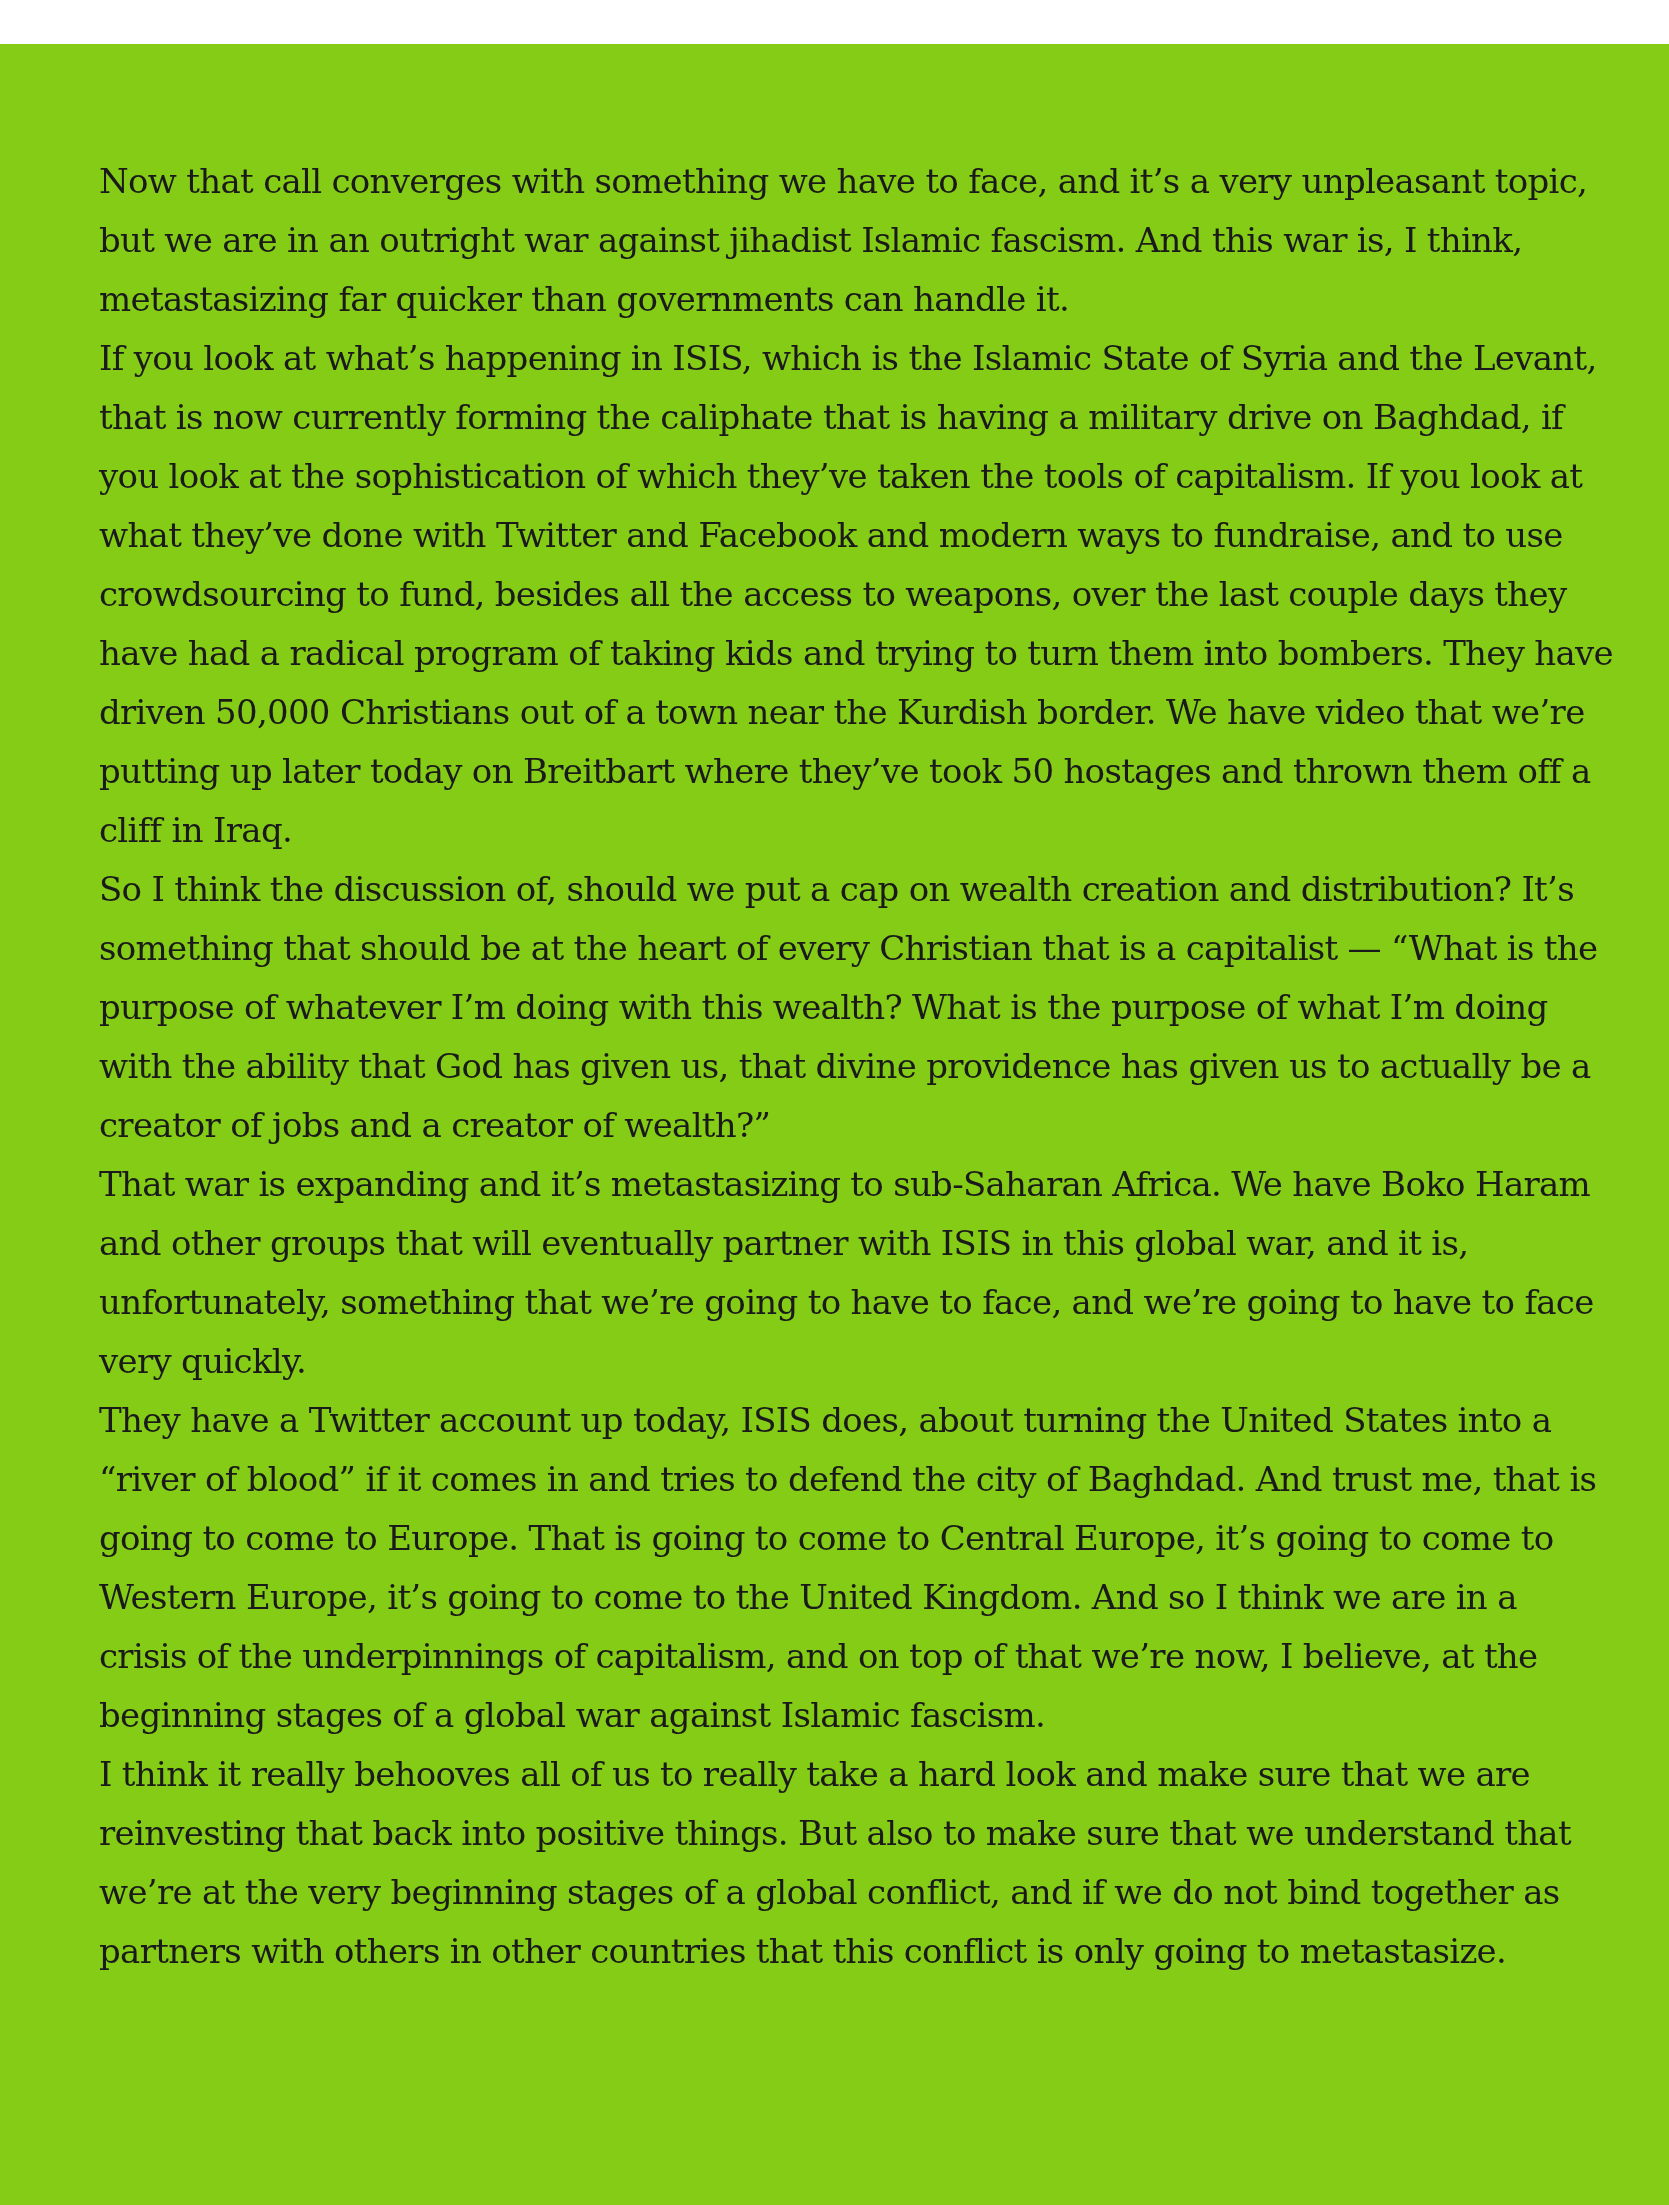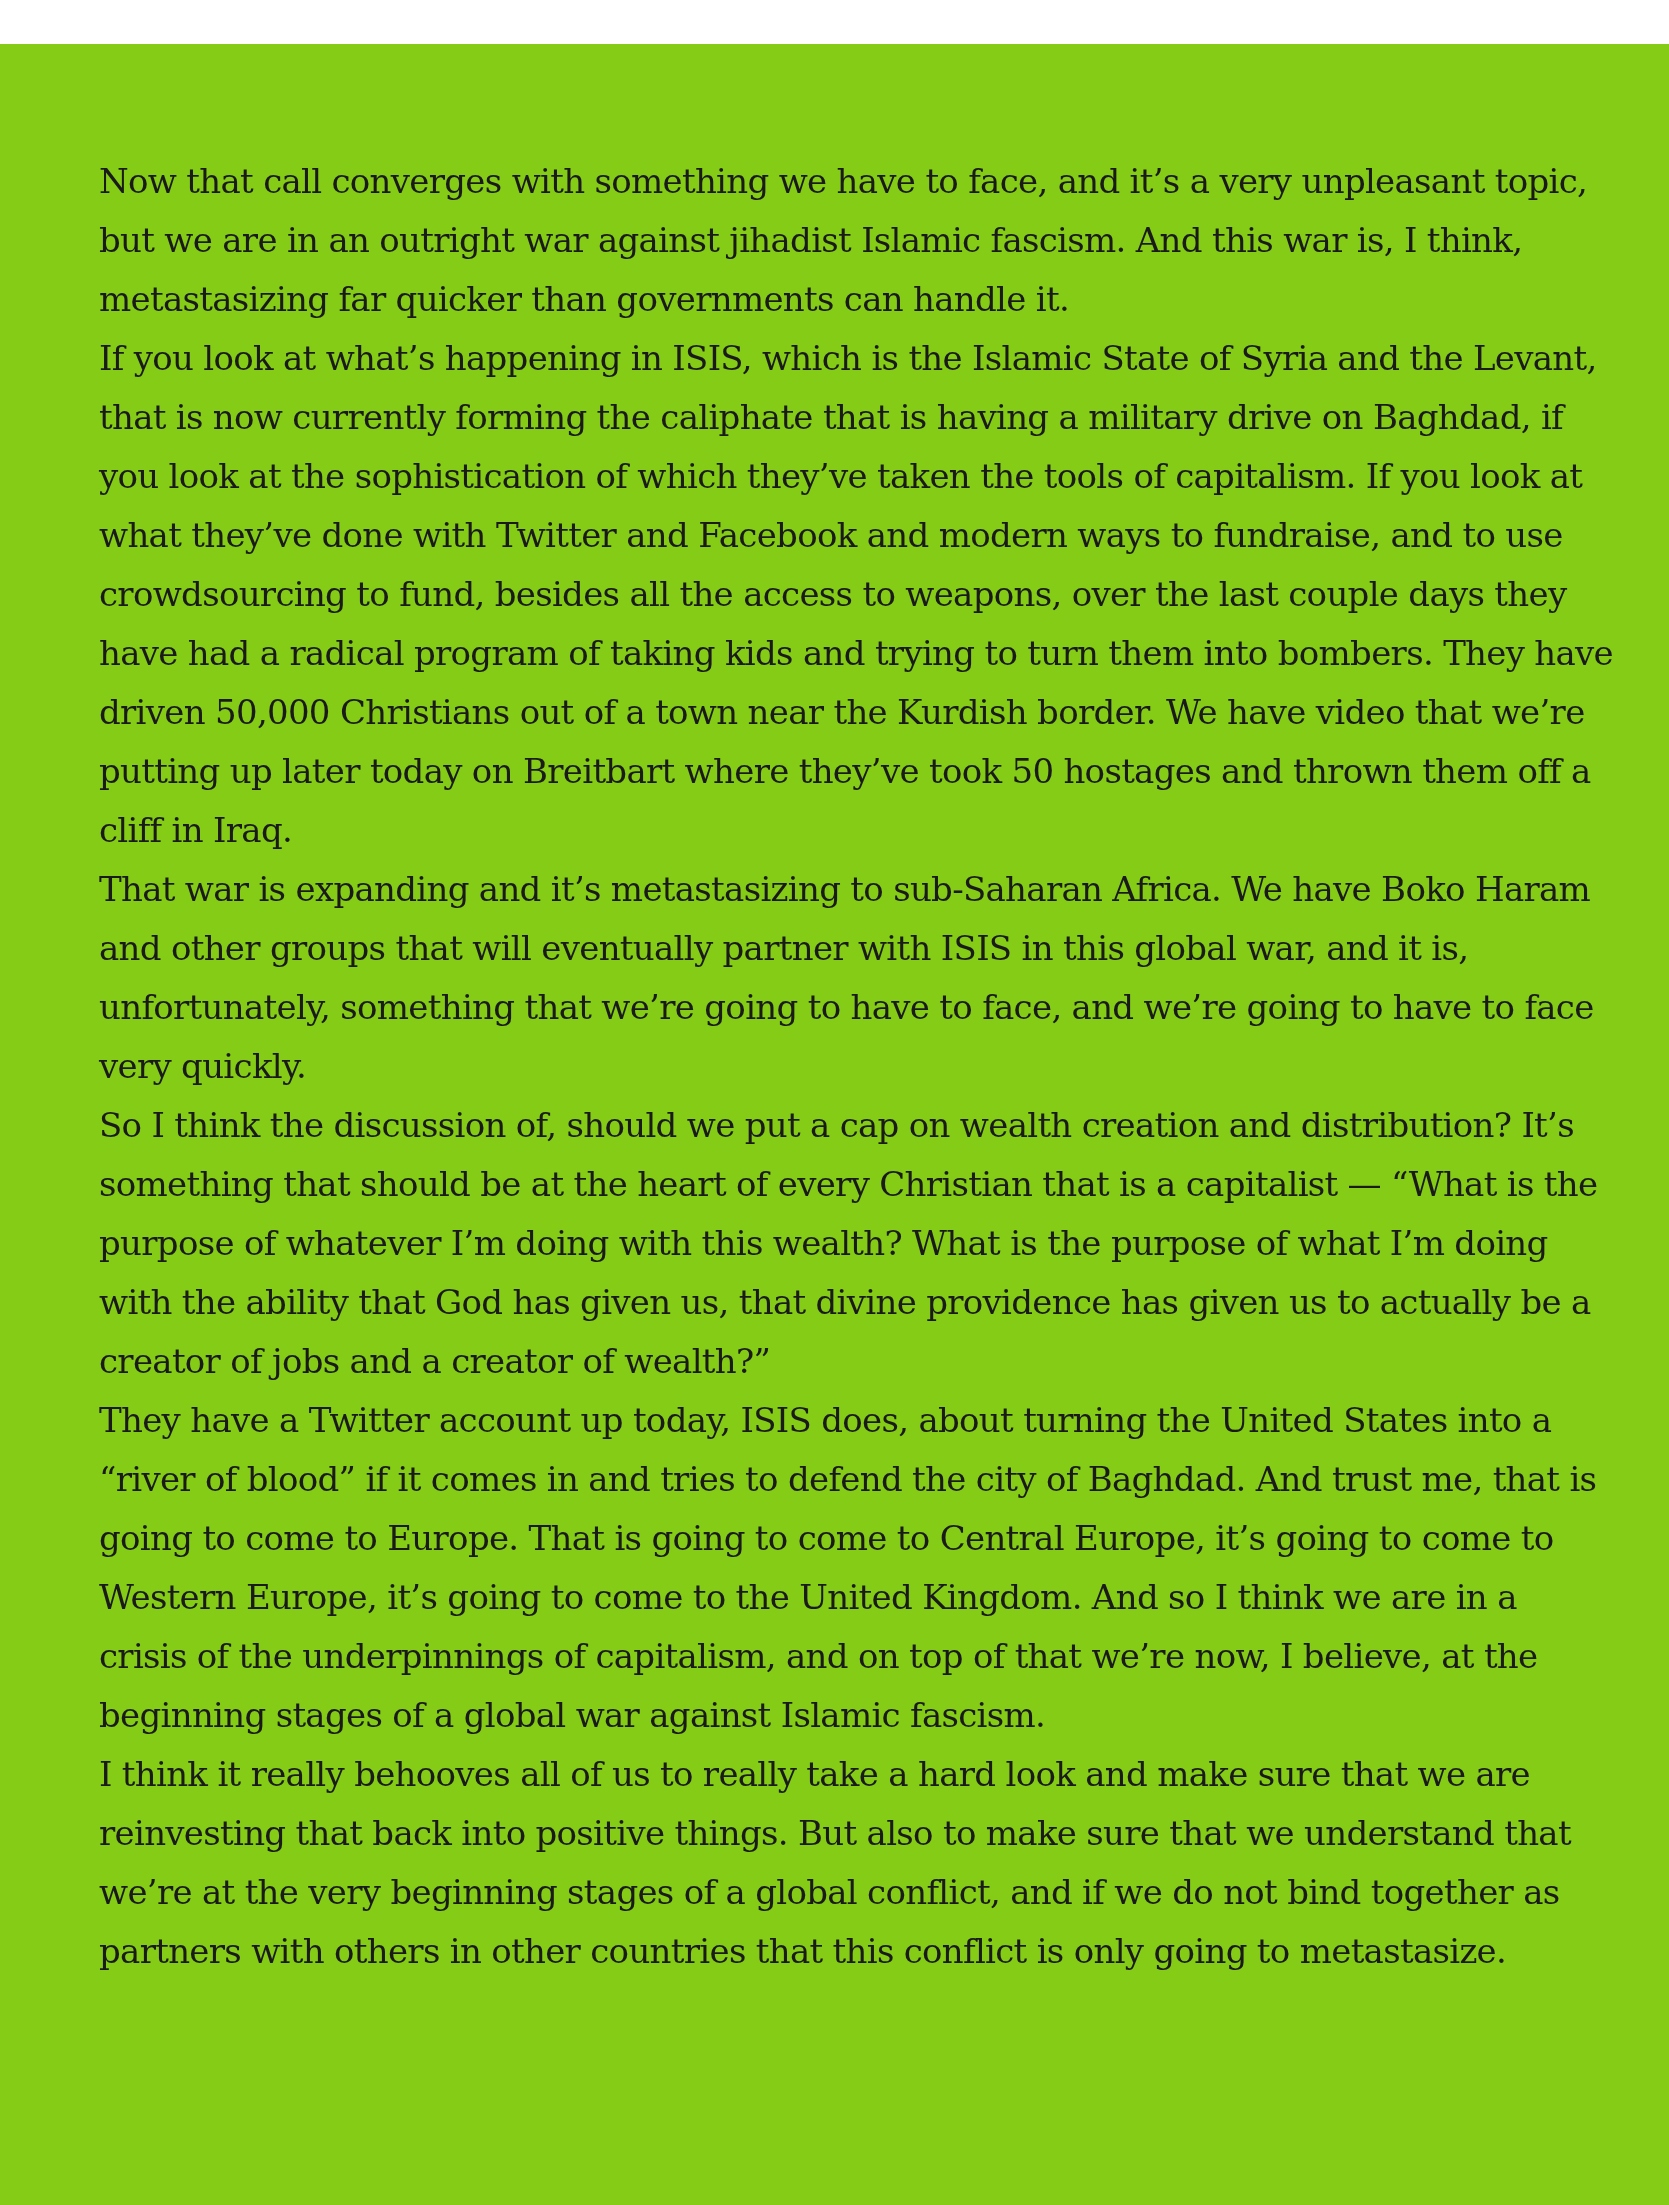--- a/index.html
+++ b/index.html
@@ -52,29 +52,29 @@
 metastasizing far quicker than governments can handle it.</p>
     <p class="para">If you look at what’s happening in ISIS, which is the Islamic State of Syria and the Levant,
 that is now currently forming the caliphate that is having a military drive on Baghdad, if
 you look at the sophistication of which they’ve taken the tools of capitalism. If you look at
 what they’ve done with Twitter and Facebook and modern ways to fundraise, and to use
 crowdsourcing to fund, besides all the access to weapons, over the last couple days they
 have had a radical program of taking kids and trying to turn them into bombers. They have
 driven 50,000 Christians out of a town near the Kurdish border. We have video that we’re
 putting up later today on Breitbart where they’ve took 50 hostages and thrown them off a
 cliff in Iraq.</p>
-    <p class="para">That war is expanding and it’s metastasizing to sub-Saharan Africa. We have Boko Haram
-and other groups that will eventually partner with ISIS in this global war, and it is,
-unfortunately, something that we’re going to have to face, and we’re going to have to face
-very quickly.</p>
     <p class="para">So I think the discussion of, should we put a cap on wealth creation and distribution? It’s
 something that should be at the heart of every Christian that is a capitalist — “What is the
 purpose of whatever I’m doing with this wealth? What is the purpose of what I’m doing
 with the ability that God has given us, that divine providence has given us to actually be a
 creator of jobs and a creator of wealth?”</p>
+    <p class="para">That war is expanding and it’s metastasizing to sub-Saharan Africa. We have Boko Haram
+and other groups that will eventually partner with ISIS in this global war, and it is,
+unfortunately, something that we’re going to have to face, and we’re going to have to face
+very quickly.</p>
     <p class="para">They have a Twitter account up today, ISIS does, about turning the United States into a
 “river of blood” if it comes in and tries to defend the city of Baghdad. And trust me, that is
 going to come to Europe. That is going to come to Central Europe, it’s going to come to
 Western Europe, it’s going to come to the United Kingdom. And so I think we are in a
 crisis of the underpinnings of capitalism, and on top of that we’re now, I believe, at the
 beginning stages of a global war against Islamic fascism.</p>
     <p class="para">I think it really behooves all of us to really take a hard look and make sure that we are
 reinvesting that back into positive things. But also to make sure that we understand that
 we’re at the very beginning stages of a global conflict, and if we do not bind together as
 partners with others in other countries that this conflict is only going to metastasize.</p>

